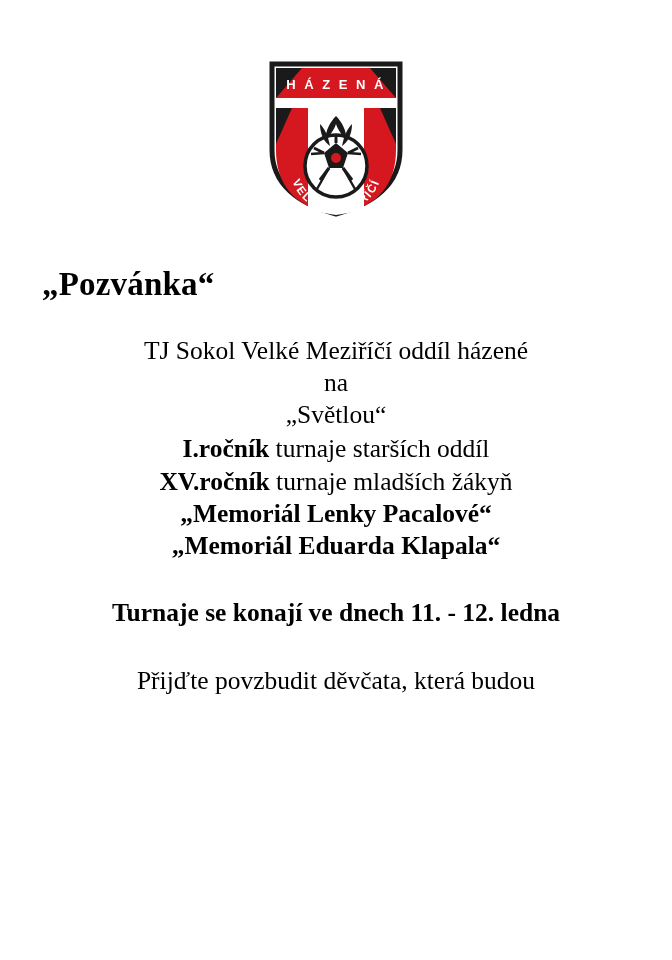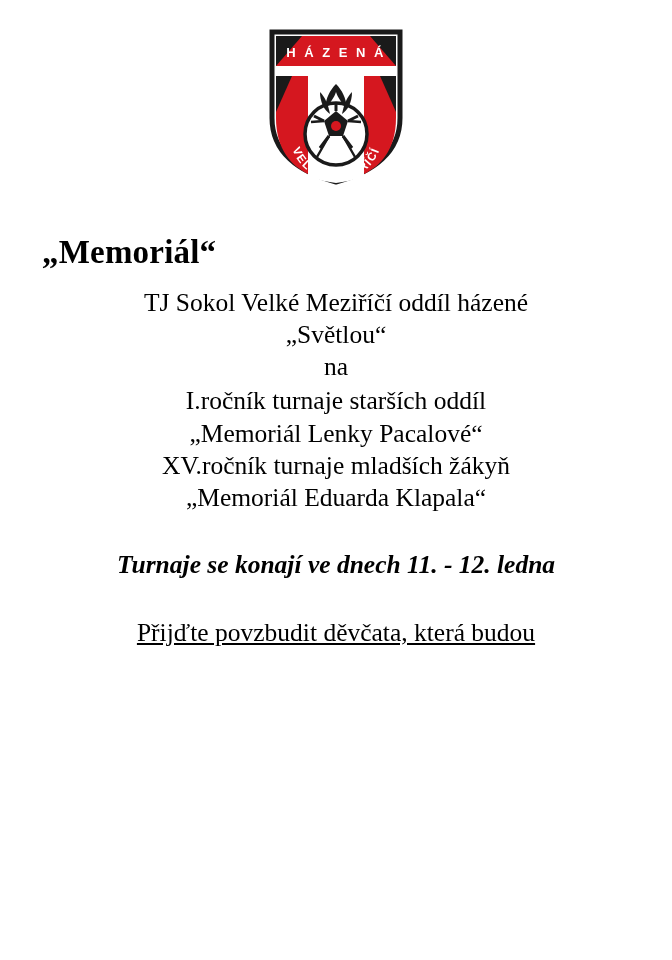--- a/index.html
+++ b/index.html
@@ -19,66 +19,65 @@
     width: 672px;
     height: 960px;
     box-sizing: border-box;
   }
 
   
   .logo-wrap {
     width: 100%;
     display: flex;
     justify-content: center;
-    padding-top: 26px;
+    padding-top: 58px;
   }
   .logo {
     width: 148px;
     height: 160px;
     position: relative;
   }
 
   
   .title {
     font-size: 33px;
     font-weight: bold;
     margin: 48px 0 0 42px;
     letter-spacing: 0.2px;
   }
 
   .block {
     text-align: center;
     font-size: 25.5px;
     line-height: 1.26;
-    margin-top: 16px;
+    margin-top: 32px;
     padding: 0 26px;
   }
   .block .line { display: block; }
-  .b { font-weight: normal; }
+  .b { font-weight: bold; }
   .block.tight { margin-top: 2px; }
 
   .dates {
     text-align: center;
     font-size: 25.5px;
     line-height: 1.3;
     font-weight: bold;
-    font-style: italic;
     margin-top: 34px;
     padding: 0 22px;
   }
   .dates .line { display: block; }
 
   .closing {
     text-align: center;
     font-size: 25.5px;
     line-height: 1.28;
     margin-top: 36px;
     padding: 0 34px;
   }
-  .closing .line { display: block; text-decoration: underline; }
+  .closing .line { display: block; }
 </style>
 </head>
 <body>
 
 <div class="page">
 
   <div class="logo-wrap">
     <div class="logo">
       <svg viewBox="0 0 148 160" width="148" height="160">
 
@@ -112,32 +111,32 @@
         <text x="74" y="31" text-anchor="middle" font-family="Liberation Sans, sans-serif" font-size="13" font-weight="bold" letter-spacing="2.5" fill="#ffffff">H Á Z E N Á</text>
 
         <path id="arcPath" d="M30 122 A46 46 0 0 0 118 122" fill="none"></path>
         <text font-family="Liberation Sans, sans-serif" font-size="11.5" font-weight="bold" letter-spacing="1.6" fill="#ffffff">
           <textPath href="#arcPath" startOffset="50%" text-anchor="middle">VELKÉ MEZIŘÍČÍ</textPath>
         </text>
       </svg>
     </div>
   </div>
 
-  <div class="title">„Memoriál“</div>
+  <div class="title">„Pozvánka“</div>
 
   <div class="block">
     <span class="line">TJ Sokol Velké Meziříčí oddíl házené</span>
+    <span class="line">na</span>
     <span class="line">„Světlou“</span>
-    <span class="line">na</span>
   </div>
 
   <div class="block tight">
     <span class="line"><span class="b">I.ročník</span><span> turnaje starších oddíl</span></span>
+    <span class="line"><span class="b">XV.ročník</span><span> turnaje mladších žákyň</span></span>
     <span class="line b">„Memoriál Lenky Pacalové“</span>
-    <span class="line"><span class="b">XV.ročník</span><span> turnaje mladších žákyň</span></span>
     <span class="line b">„Memoriál Eduarda Klapala“</span>
   </div>
 
   <div class="dates">
     <span class="line">Turnaje se konají ve dnech 11. - 12. ledna</span>
   </div>
 
   <div class="closing">
     <span class="line">Přijďte povzbudit děvčata, která budou</span>
   </div>

